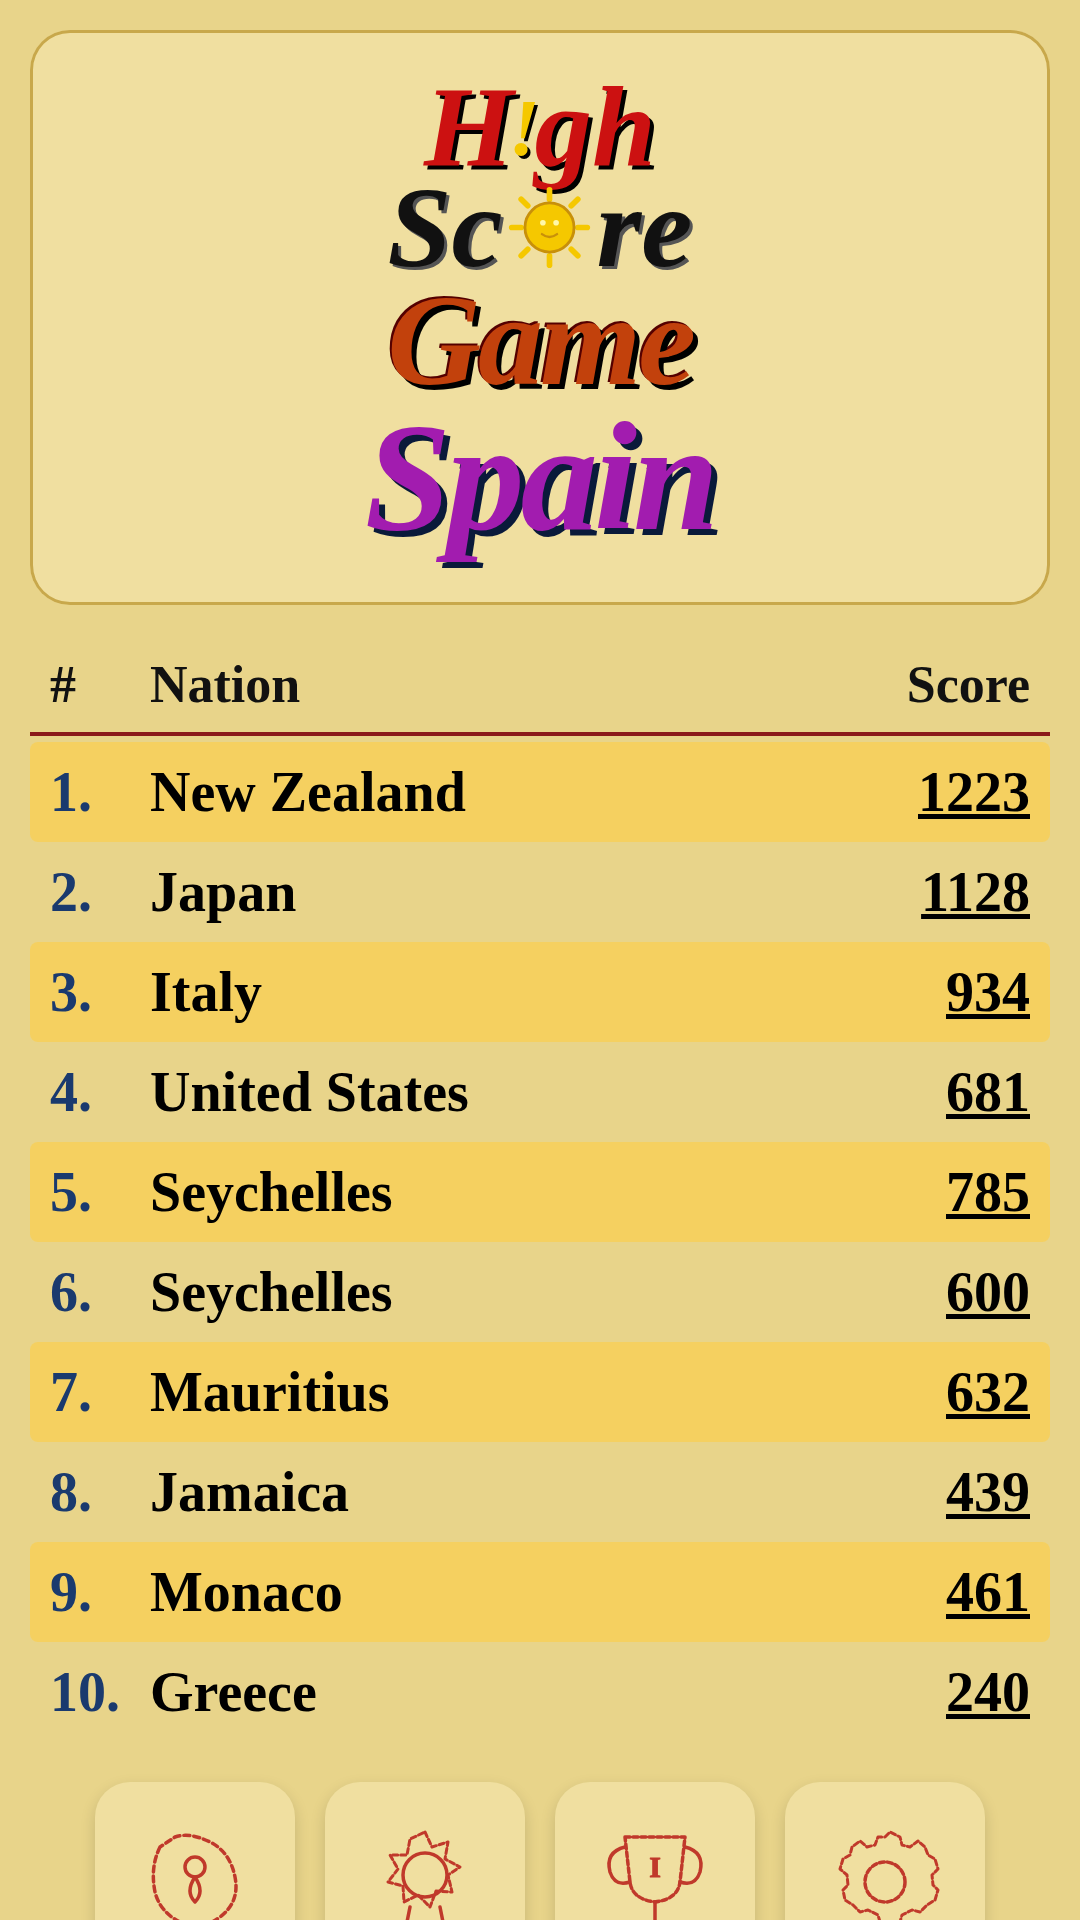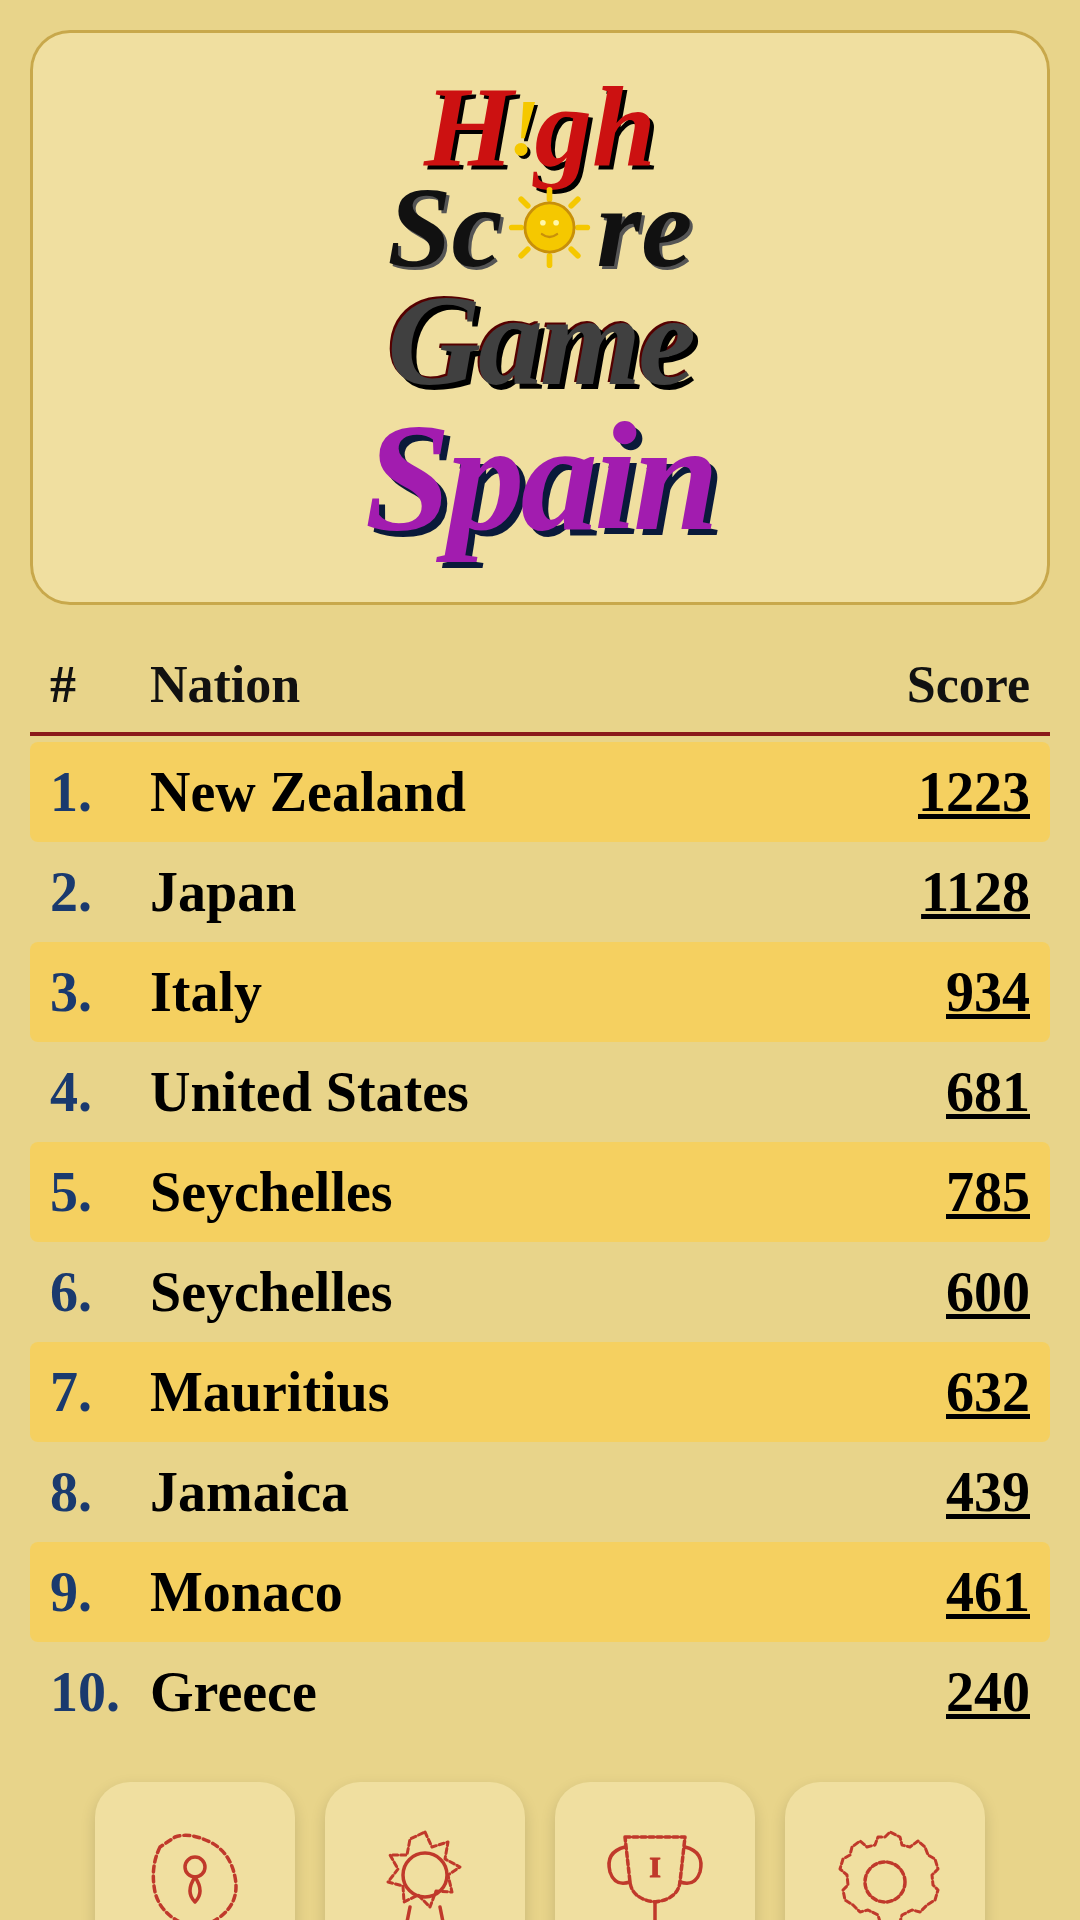--- a/index.html
+++ b/index.html
@@ -200,21 +200,21 @@
           <circle cx="45" cy="45" r="26" fill="#f5c800" stroke="#c8900a" stroke-width="3"></circle>
 
           <circle cx="38" cy="40" r="3" fill="#fff8aa"></circle>
           <circle cx="52" cy="40" r="3" fill="#fff8aa"></circle>
           <path d="M37 52 Q45 58 53 52" stroke="#c8900a" stroke-width="2.5" fill="none" stroke-linecap="round"></path>
         </svg>
       </span>
       <span class="t-black">re</span>
     </div>
 
-    <div style="font-size:130px; font-weight:900; font-style:italic; color:#404040; text-shadow: 5px 5px 0 #000, -2px -2px 0 #500; letter-spacing:-3px; margin-top:-10px; line-height:1;">
+    <div style="font-size:130px; font-weight:900; font-style:italic; color:#c2410c; text-shadow: 5px 5px 0 #000, -2px -2px 0 #500; letter-spacing:-3px; margin-top:-10px; line-height:1;">
       <span>Game</span>
     </div>
 
     <div style="font-size:155px; font-weight:900; font-style:italic; color:#a21caf; text-shadow: 6px 6px 0 #0a1a3a; letter-spacing:-4px; margin-top:-5px; line-height:1;">
       <span>Spain</span>
     </div>
   </div>
 </div>
 
 <div class="scoreboard">

